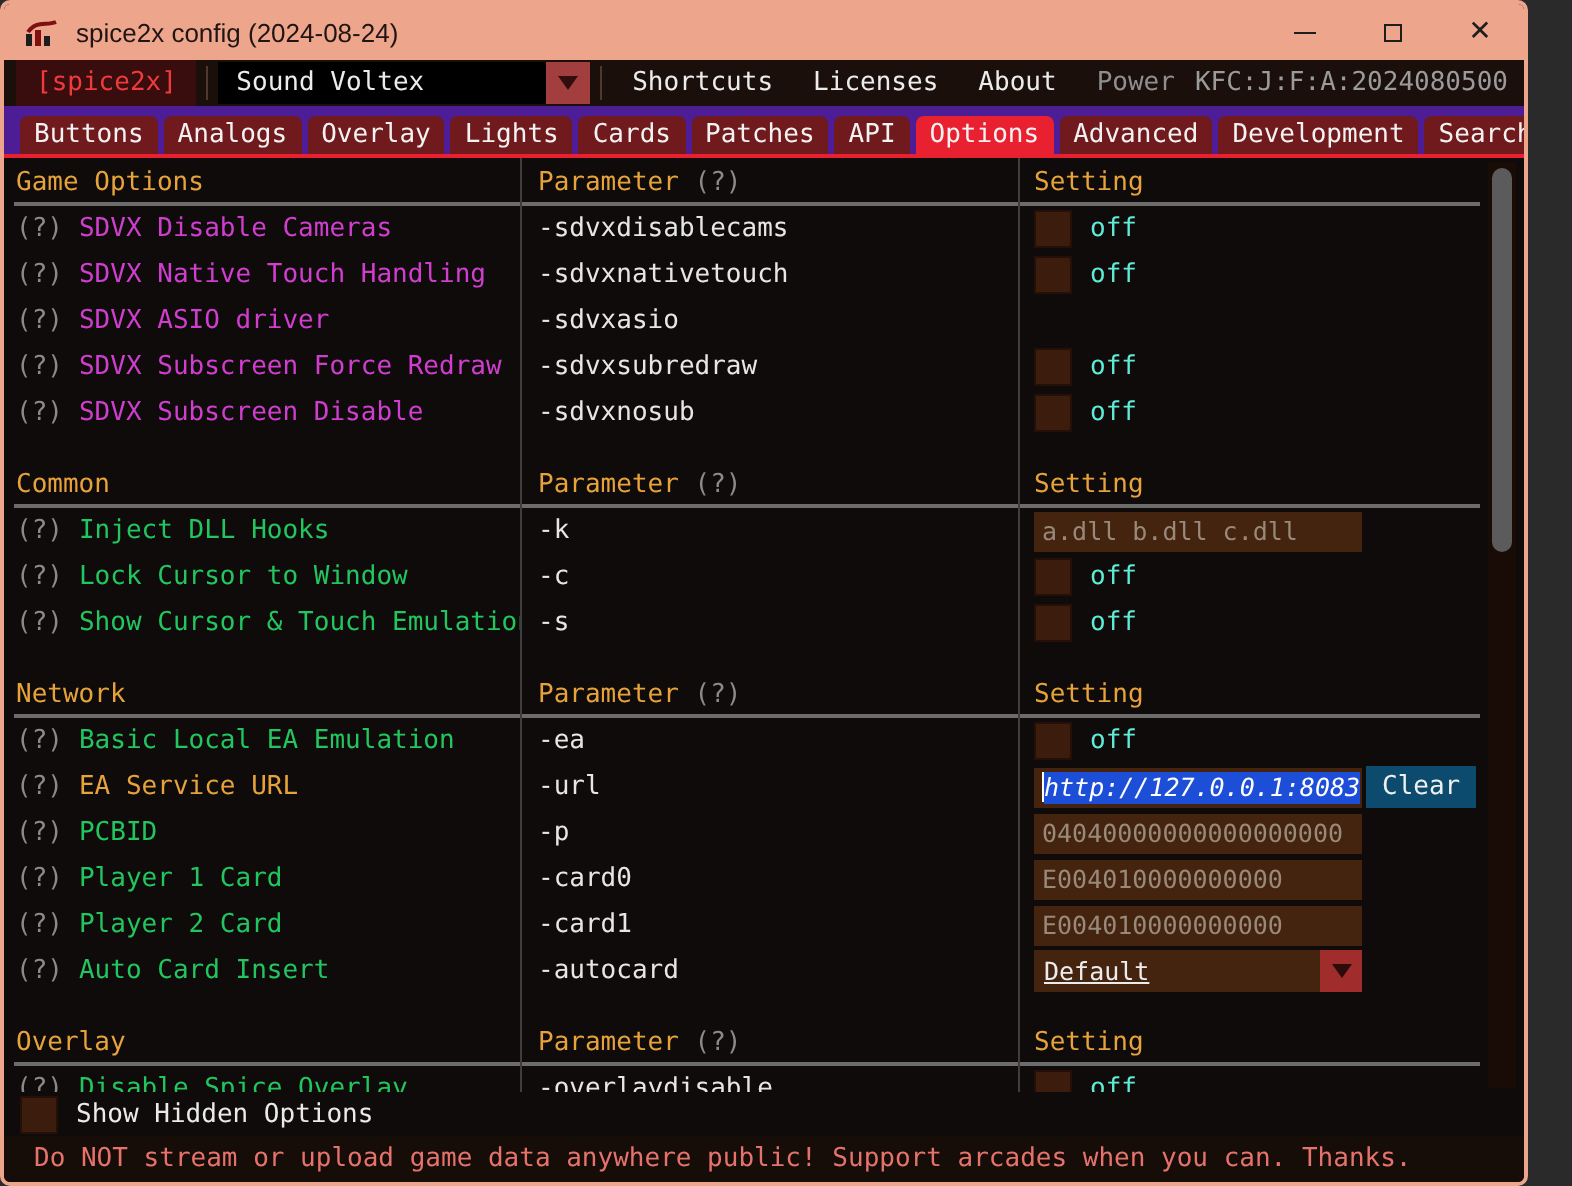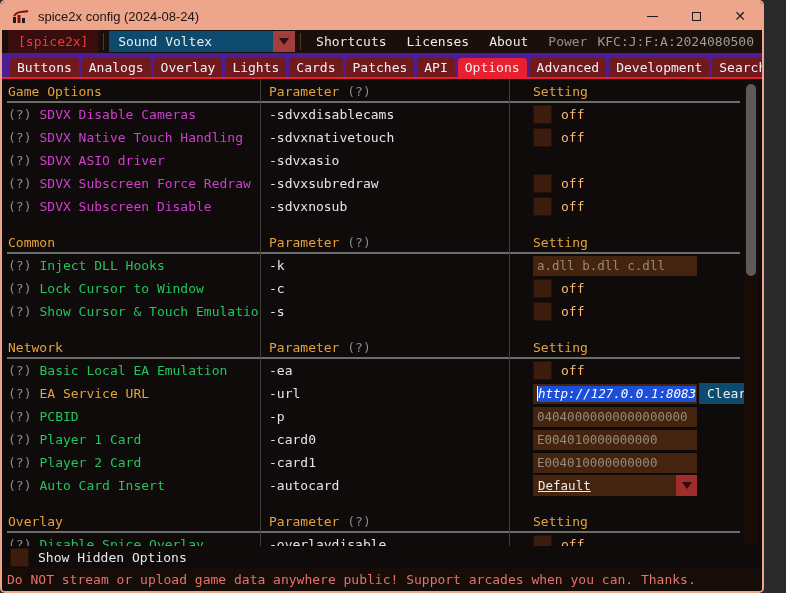--- a/index.html
+++ b/index.html
@@ -14,21 +14,21 @@
   .win-controls{ margin-left:auto; display:flex; height:100%; }
   .win-btn{ width:44px; height:100%; display:flex; align-items:center; justify-content:center; cursor:default; }
   .glyph-min{ width:11px; height:0; border-top:1px solid #1d1d1d; display:block; }
   .glyph-max{ width:9px; height:9px; border:1px solid #1d1d1d; display:block; }
   .glyph-close{ color:#1d1d1d; font-size:14px; font-family:"DejaVu Sans", sans-serif; }
 
   
   .menubar{ height:23px; background:#1a0f0b; display:flex; align-items:stretch; }
   .brand{ background:#390d0d; color:#ef3b3b; display:flex; align-items:center; padding:0 10px; margin-left:6px; }
   .msep{ width:1px; background:#4e392d; margin:3px 5px; }
-  .game-combo{ width:258px; background:#0c4a6e; display:flex; align-items:stretch; margin:1px 0; }
+  .game-combo{ width:258px; background:#000000; display:flex; align-items:stretch; margin:1px 0; }
   .game-combo .val{ flex:1; color:#ececec; display:flex; align-items:center; padding-left:9px; }
   .combo-btn{ width:22px; background:#a23e3e; display:flex; align-items:center; justify-content:center; }
   .tri-down{ width:0; height:0; border-left:5px solid transparent; border-right:5px solid transparent; border-top:7px solid #330d0d; }
   .menu-item{ color:#ececec; display:flex; align-items:center; padding:0 10px; }
   .menu-item.dim{ color:#8f8f8f; }
   .version{ margin-left:auto; color:#9b9b9b; display:flex; align-items:center; padding-right:8px; }
 
   
   .tabbar{ height:26px; background:#4c1d95; display:flex; align-items:flex-end; border-bottom:2px solid #e92030; padding-left:8px; }
   .tab{ height:19px; line-height:19px; padding:0 7px; margin-right:3px; background:#701a1e; color:#f2f2f2;
@@ -41,44 +41,44 @@
   .section{ margin-bottom:14px; }
   .header-row{ height:20px; display:flex; align-items:center; }
   .hcol{ color:#e6a23b; }
   .help{ color:#8a8a8a; }
   .section-hr{ height:2px; background:#6c6c6c; margin:0 22px 0 5px; }
   .row{ height:23px; display:flex; align-items:center; }
   .c1{ width:258px; padding-left:6px; display:flex; align-items:center; overflow:hidden; white-space:nowrap; flex:none; }
   .c1 .help{ margin-right:8px; flex:none; }
   .c1 .lbl{ overflow:hidden; white-space:nowrap; }
   .c2{ width:249px; padding-left:9px; color:#e6e6e6; overflow:hidden; white-space:nowrap; flex:none; }
-  .c3{ flex:1; padding-left:24px; padding-right:26px; display:flex; align-items:center; overflow:hidden; }
+  .c3{ flex:1; padding-left:8px; padding-right:26px; display:flex; align-items:center; overflow:hidden; }
   .lbl.magenta{ color:#d03ed0; } .lbl.white{ color:#22c55e; } .lbl.orange{ color:#e6a23b; }
   .checkbox{ width:19px; height:19px; background:#3c1d0d; border:1px solid #241006; margin-right:9px; flex:none; }
-  .cb-label{ color:#fdba74; }
+  .cb-label{ color:#5eead4; }
   .input-box{ width:164px; height:20px; background:#44240f; padding:0 4px; display:flex; align-items:center;
               overflow:hidden; white-space:nowrap; font-size:12.5px; flex:none; }
   .placeholder{ color:#98897a; }
   .input-val{ color:#ffffff; background:#1d4ed8; display:inline-flex; align-items:center; height:16px;font-style:italic; }
   .cursor{ width:1px; height:15px; background:#ffffff; flex:none; }
   .mini-btn{ margin-left:2px; height:21px; padding:0 8px; background:#0c4a6e; color:#efefef; display:flex;
              align-items:center; cursor:default; flex:none; }
   .dropdown{ width:164px; height:21px; background:#44240f; display:flex; align-items:stretch; flex:none; }
   .dropdown .val{ flex:1; color:#ececec; display:flex; align-items:center; padding-left:5px; font-size:12.5px;text-decoration:underline; }
   .dd-btn{ width:21px; background:#a02c2c; display:flex; align-items:center; justify-content:center; }
   .dd-btn .tri-down{ border-top-color:#2e0b0b; }
 
   
   .scrollbar{ position:absolute; top:2px; bottom:2px; right:4px; width:14px; background:#190c07; }
   .scroll-thumb{ position:absolute; top:3px; left:2px; width:10px; height:192px; background:#5b5b5b; border-radius:5px; }
 
   
   .footer-hidden{ height:22px; display:flex; align-items:center; padding-left:8px; background:#0f0b0a; }
   .footer-hidden .cb-label{ color:#eaeaea; }
-  .warning{ height:23px; line-height:23px; background:#160d09; color:#e5726b; padding-left:5px;
+  .warning{ height:23px; line-height:23px; background:#160d09; color:#e5726b; padding-left:15px;
             overflow:hidden; white-space:nowrap; }
 </style>
 </head>
 <body>
 
 <div class="window">
 
   <div class="titlebar">
     <span class="app-icon">
       <svg width="18" height="15" viewBox="0 0 18 15">

